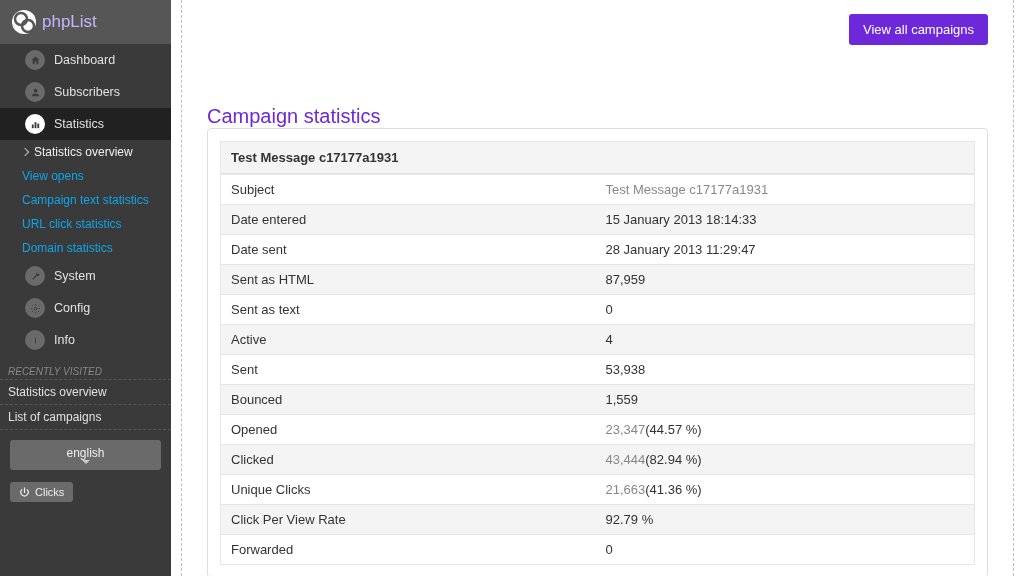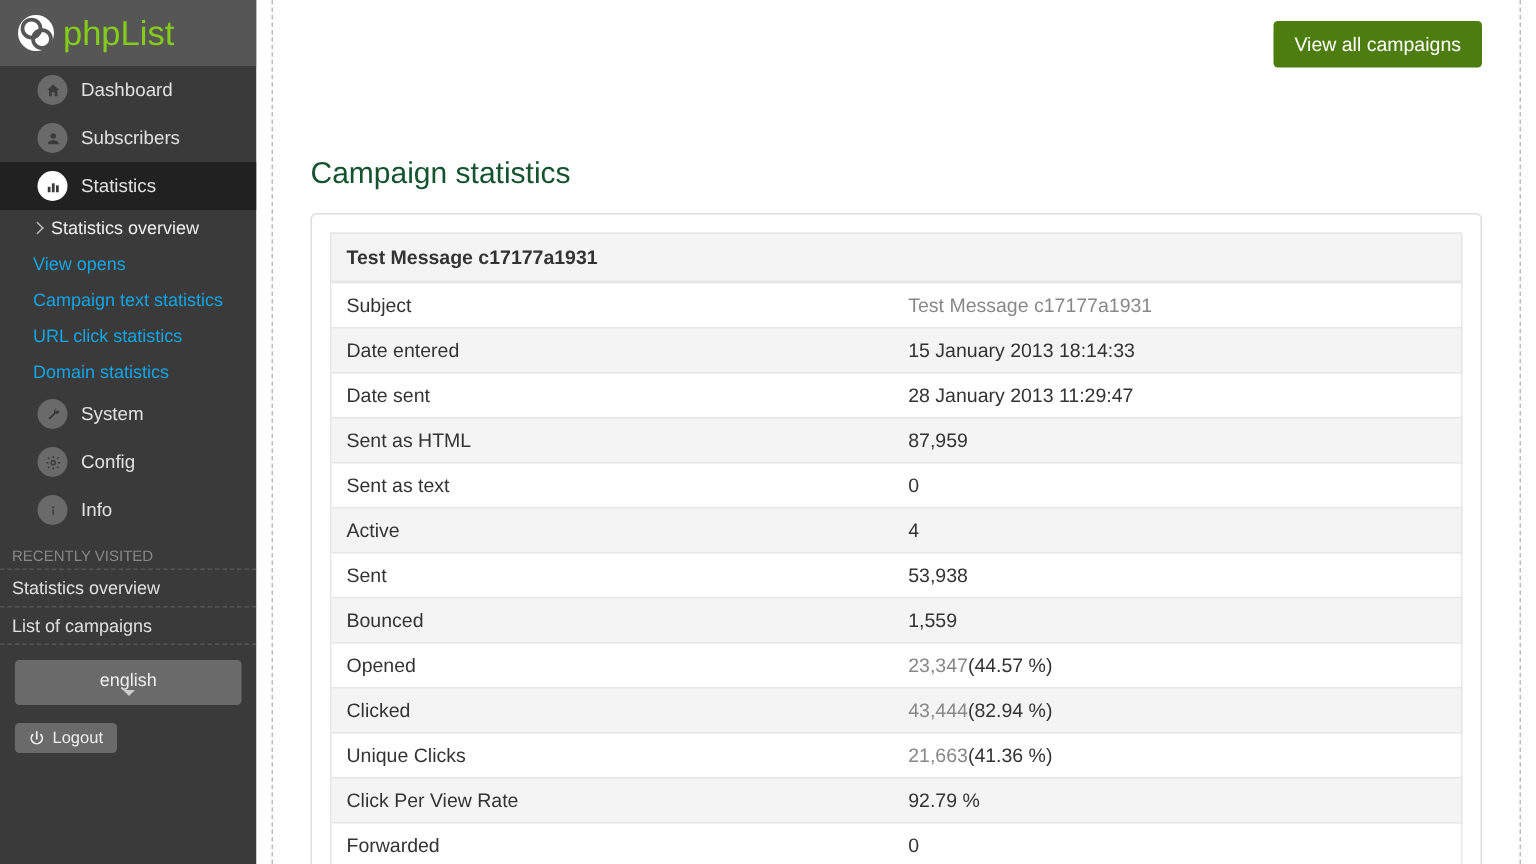--- a/index.html
+++ b/index.html
@@ -33,21 +33,21 @@
   width: 24px; height: 24px;
   border-radius: 50%;
   background: #fff;
   color: #565656;
   display: flex;
   align-items: center;
   justify-content: center;
   font-size: 17px;
   font-weight: bold;
 }
-.logo-text { color: #84cc16; font-size: 23px; font-weight: 300; }
+.logo-text { color: #c4b5fd; font-size: 17px; font-weight: 300; }
 .nav { list-style: none; }
 .nav-item {
   display: flex;
   align-items: center;
   gap: 9px;
   padding: 6px 25px;
   font-size: 12.5px;
   color: #e0e0e0;
   cursor: pointer;
 }
@@ -75,20 +75,21 @@
 }
 .sub-item.active { color: #f0f0f0; }
 .chev { display:inline-block; width:6px;height:6px;border-right:1.5px solid #bdbdbd;border-bottom:1.5px solid #bdbdbd;transform:rotate(-45deg);margin-right:2px;}
 .recent-hdr {
   font-size: 10px;
   color: #888;
   text-transform: uppercase;
   padding: 4px 8px 2px;
   border-bottom: 1px dashed #555;
   margin-top: 6px;
+  font-style: italic;
 }
 .recent-item {
   font-size: 12px;
   color: #e0e0e0;
   padding: 5px 8px;
   cursor: pointer;
   border-bottom: 1px dashed #555;
 }
 .lang-select {
   margin: 10px;
@@ -124,35 +125,34 @@
   padding: 0 10px;
 }
 .content-panel {
   border-left: 1px dashed #bbb;
   border-right: 1px dashed #bbb;
   height: 100%;
   padding: 0 25px;
 }
 .view-all-btn {
   float: right;
-  background: #4d7c0f;
+  background: #6d28d9;
   color: #fff;
   border-radius: 3px;
   padding: 8px 14px;
   font-size: 13px;
   margin-top: 14px;
   cursor: pointer;
 }
 .page-title {
   clear: both;
   padding-top: 60px;
   font-size: 20px;
   font-weight: 400;
-  color: #14532d;
-  margin-bottom: 14px;
+  color: #6d28d9;
 }
 .card {
   border: 1px solid #ddd;
   border-radius: 4px;
   padding: 12px;
 }
 .card-header {
   font-weight: 700;
   font-size: 13px;
   padding: 8px 10px;
@@ -253,21 +253,21 @@
   <div class="recent-item">Statistics overview</div>
   <div class="recent-item">List of campaigns</div>
   <div class="lang-select">
     <span>english</span>
     <span class="caret"></span>
   </div>
   <div class="logout-btn">
     <svg width="11" height="11" viewBox="0 0 24 24">
         <path d="M12 2v10M6 6a8 8 0 1012 0" fill="none" stroke="#eee" stroke-width="2.5" stroke-linecap="round"></path>
       </svg>
-    <span>Logout</span>
+    <span>Clicks</span>
   </div>
 </div>
 
 <div class="main">
   <div class="content-panel">
     <div class="view-all-btn">View all campaigns</div>
     <h2 class="page-title">Campaign statistics</h2>
     <div class="card">
       <div class="card-header">Test Message c17177a1931</div>
       <table class="stat-table">

